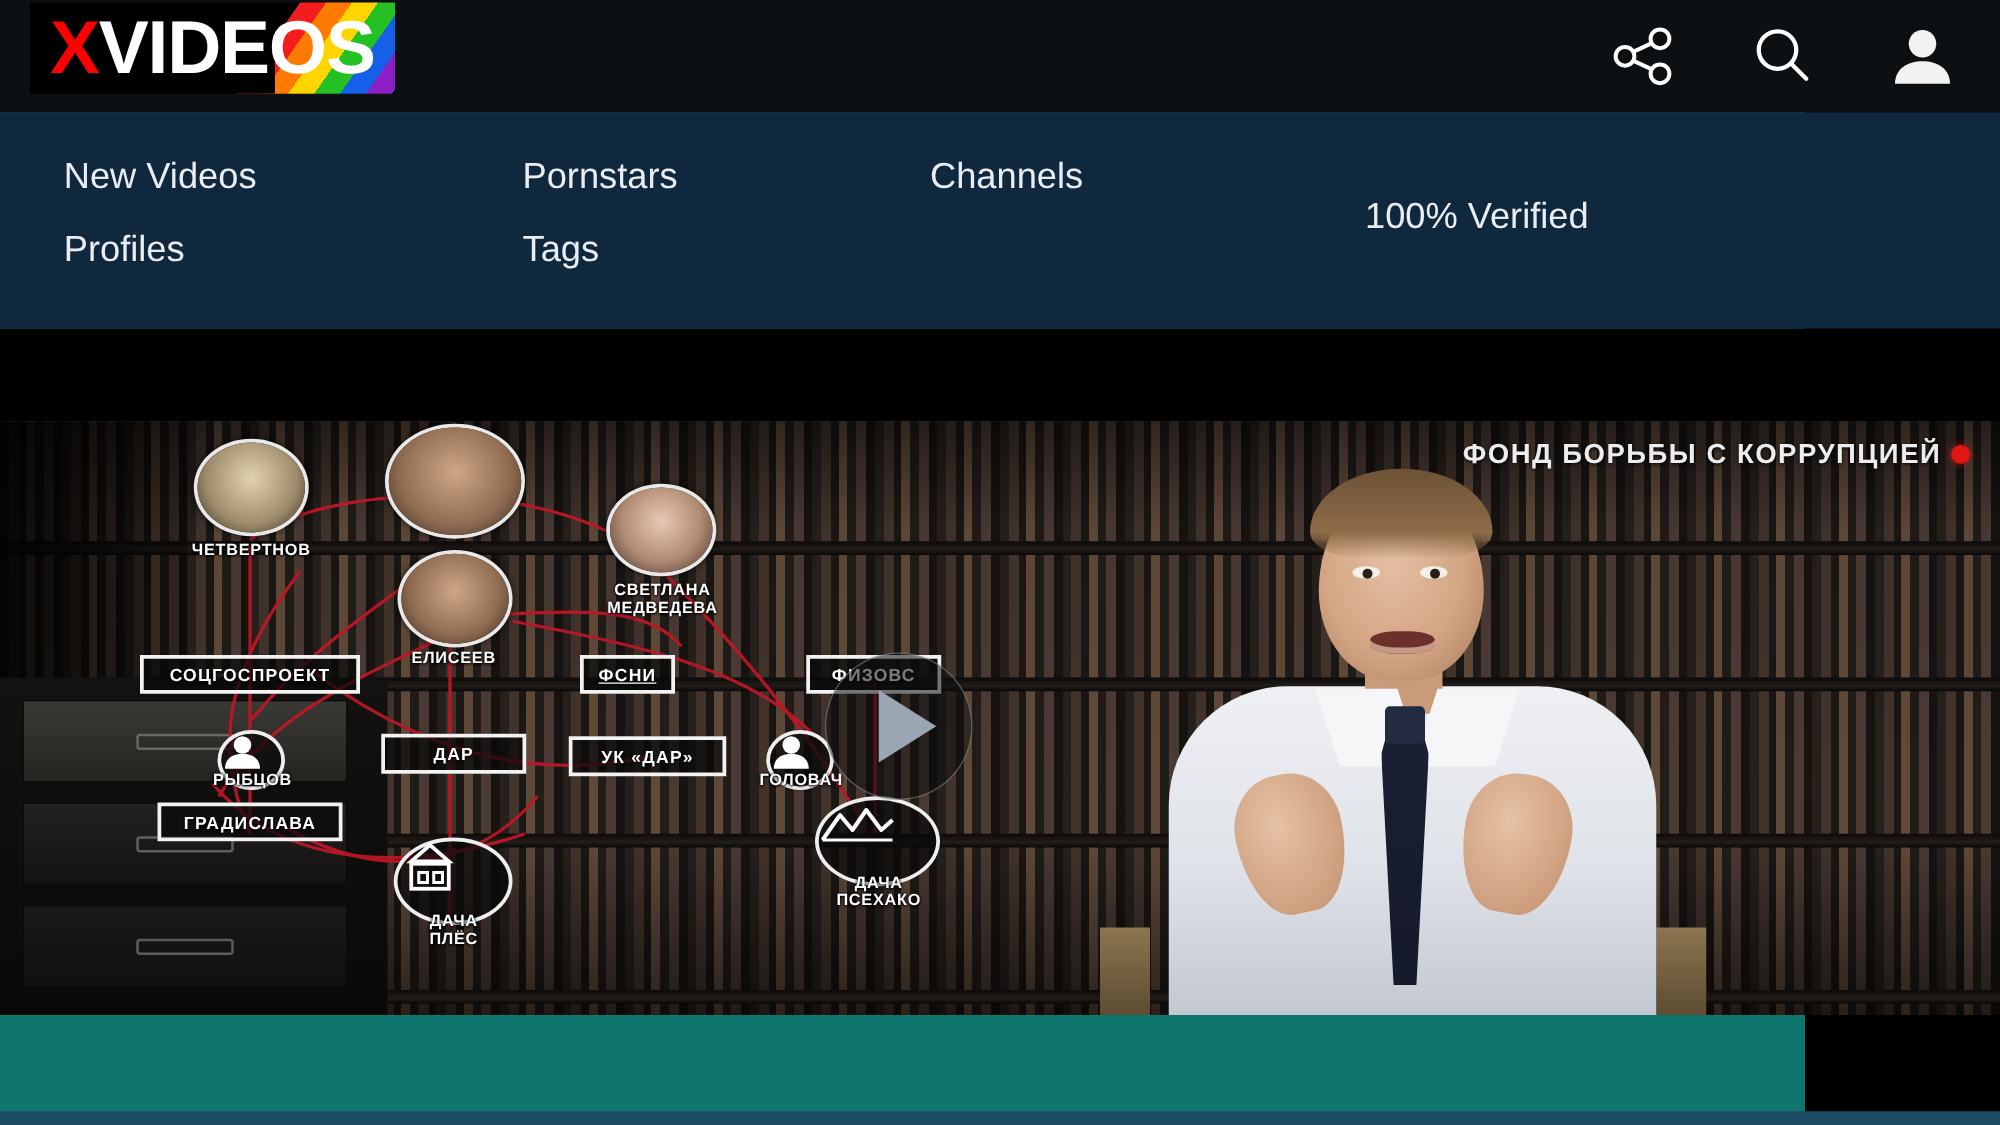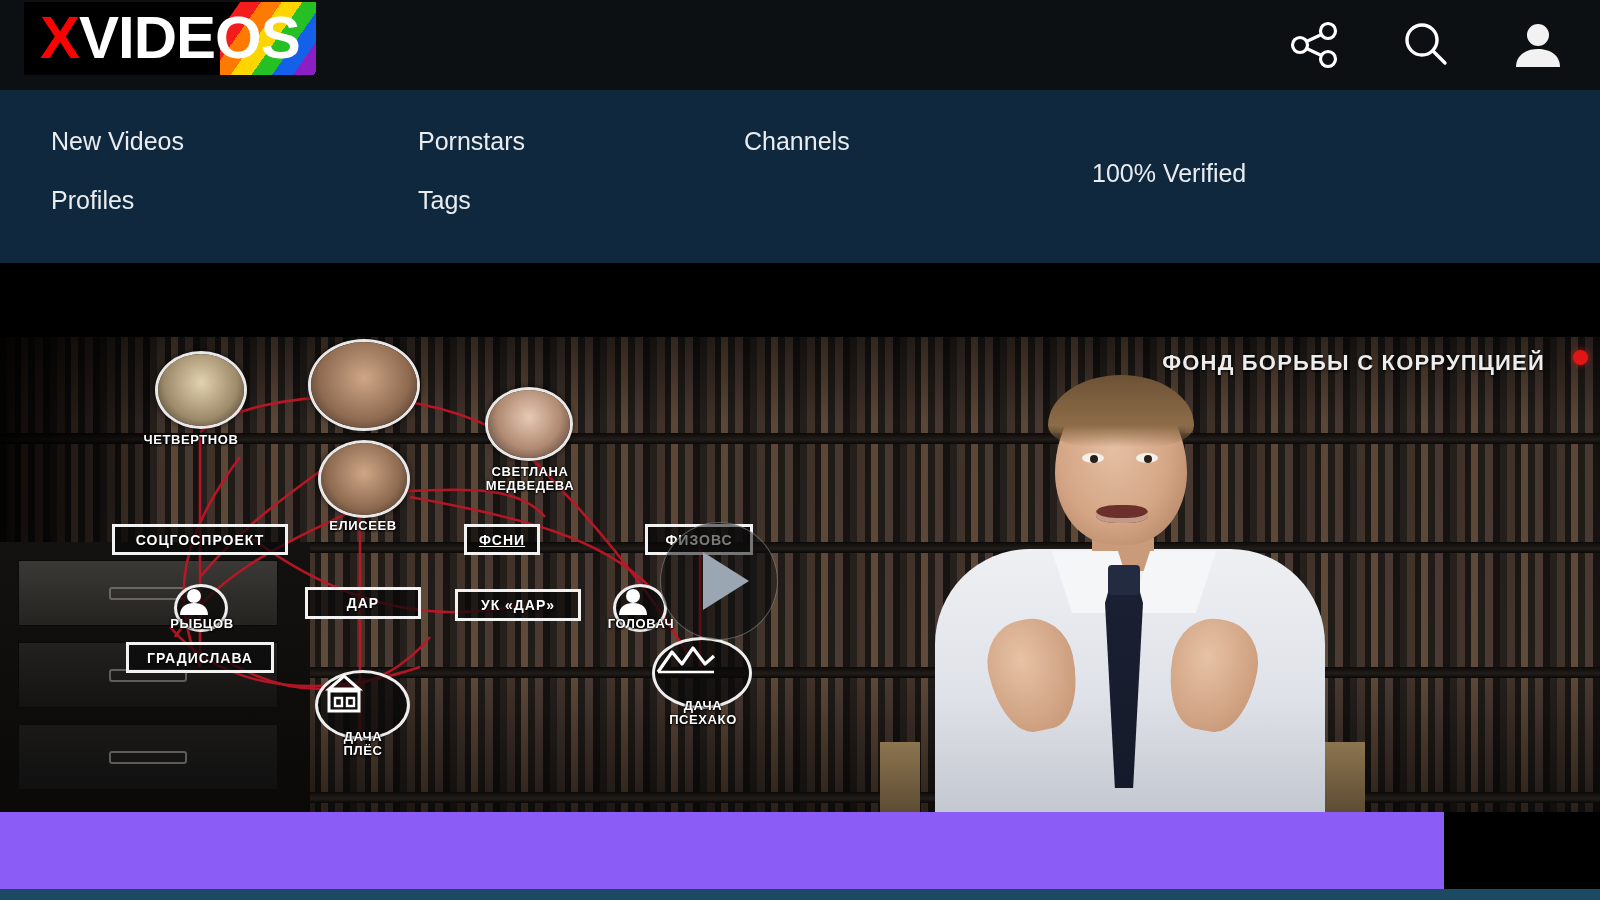--- a/index.html
+++ b/index.html
@@ -2,21 +2,21 @@
 <html><head>
 <meta charset="utf-8">
 <style>
   * { margin:0; padding:0; box-sizing:border-box; }
   html,body {
     width:1600px; height:900px;
     background:#000;
     font-family:"Liberation Sans", sans-serif;
     overflow:hidden;
   }
-  #app { position:relative; width:1444px; height:900px; background:#8b5cf6; }
+  #app { position:relative; width:1444px; height:900px; background:#0f766e; }
 
   
   .header {
     position:absolute; left:0; top:0; width:1600px; height:90px;
     background:#0c1013;
   }
   .logo-wrap {
     position:absolute; left:24px; top:2px; width:292px; height:73px;
     background:#000; overflow:hidden;
   }
@@ -58,21 +58,21 @@
   
   .nav {
     position:absolute; left:0; top:90px; width:1600px; height:173px;
     background:#10283d;
   }
   .nav-grid {
     position:absolute; left:0; top:0; width:1600px; height:173px;
   }
   .nav-item {
     position:absolute;
-    color:#e9edf1; font-size:25px; line-height:34px;
+    color:#e9edf1; font-size:29px; line-height:34px;
     white-space:nowrap; cursor:pointer;
   }
   .nav-r1 { top:34px; }
   .nav-r2 { top:93px; }
   .c1 { left:51px; }
   .c2 { left:418px; }
   .c3 { left:744px; }
   .c4 { left:1092px;margin-top:32px; }
   .pill {
     position:absolute; left:786px; top:82px;
@@ -189,22 +189,22 @@
   .p-hand {
     position:absolute; top:282px; width:86px; height:112px;
     background:radial-gradient(ellipse at 40% 35%, #e7c2a5, #c2906e);
     border-radius:46% 46% 40% 40% / 40% 40% 60% 60%;
   }
   .p-hand.l { left:150px; transform:rotate(-12deg); }
   .p-hand.r { left:330px; transform:rotate(10deg); }
 
   
   .fbk {
-    position:absolute; right:12px; top:13px;
-    display:flex; align-items:flex-start; gap:28px;
+    position:absolute; right:24px; top:13px;
+    display:flex; align-items:center; gap:8px;
   }
   .fbk-text {
     color:#ededed; font-size:22px; font-weight:bold; letter-spacing:1.2px;
     text-shadow:0 1px 3px #000; white-space:nowrap;
   }
   .fbk-dot { width:15px; height:15px; border-radius:50%; background:#e01616; box-shadow:0 0 6px rgba(224,22,22,.8); }
 
   
   .diagram { position:absolute; left:0; top:0; width:900px; height:475px; }
   .diagram svg { position:absolute; left:0; top:0; }
@@ -396,21 +396,21 @@
           <path d="M700 200 L 700 330"></path>
           <path d="M530 120 C 590 180, 640 240, 690 320"></path>
           <path d="M220 320 C 300 370, 380 360, 430 300"></path>
           <path d="M240 120 C 180 200, 170 260, 200 330"></path>
         </g>
       </svg>
 
       <div class="node-ph" style="left:155px; top:14px; width:92px; height:78px;">
         <div class="face blonde"></div>
       </div>
-      <div class="node-label" style="left:115px; top:96px; width:152px;">ЧЕТВЕРТНОВ</div>
+      <div class="node-label" style="left:125px; top:96px; width:152px;">ЧЕТВЕРТНОВ</div>
 
       <div class="node-ph" style="left:308px; top:2px; width:112px; height:92px;">
         <div class="face"></div>
       </div>
       <div class="node-label" style="left:290px; top:88px; width:150px;margin-top:43px;">ДМИТРИЙ
 МЕДВЕДЕВ</div>
 
       <div class="node-ph" style="left:485px; top:50px; width:88px; height:74px;">
         <div class="face female"></div>
       </div>

